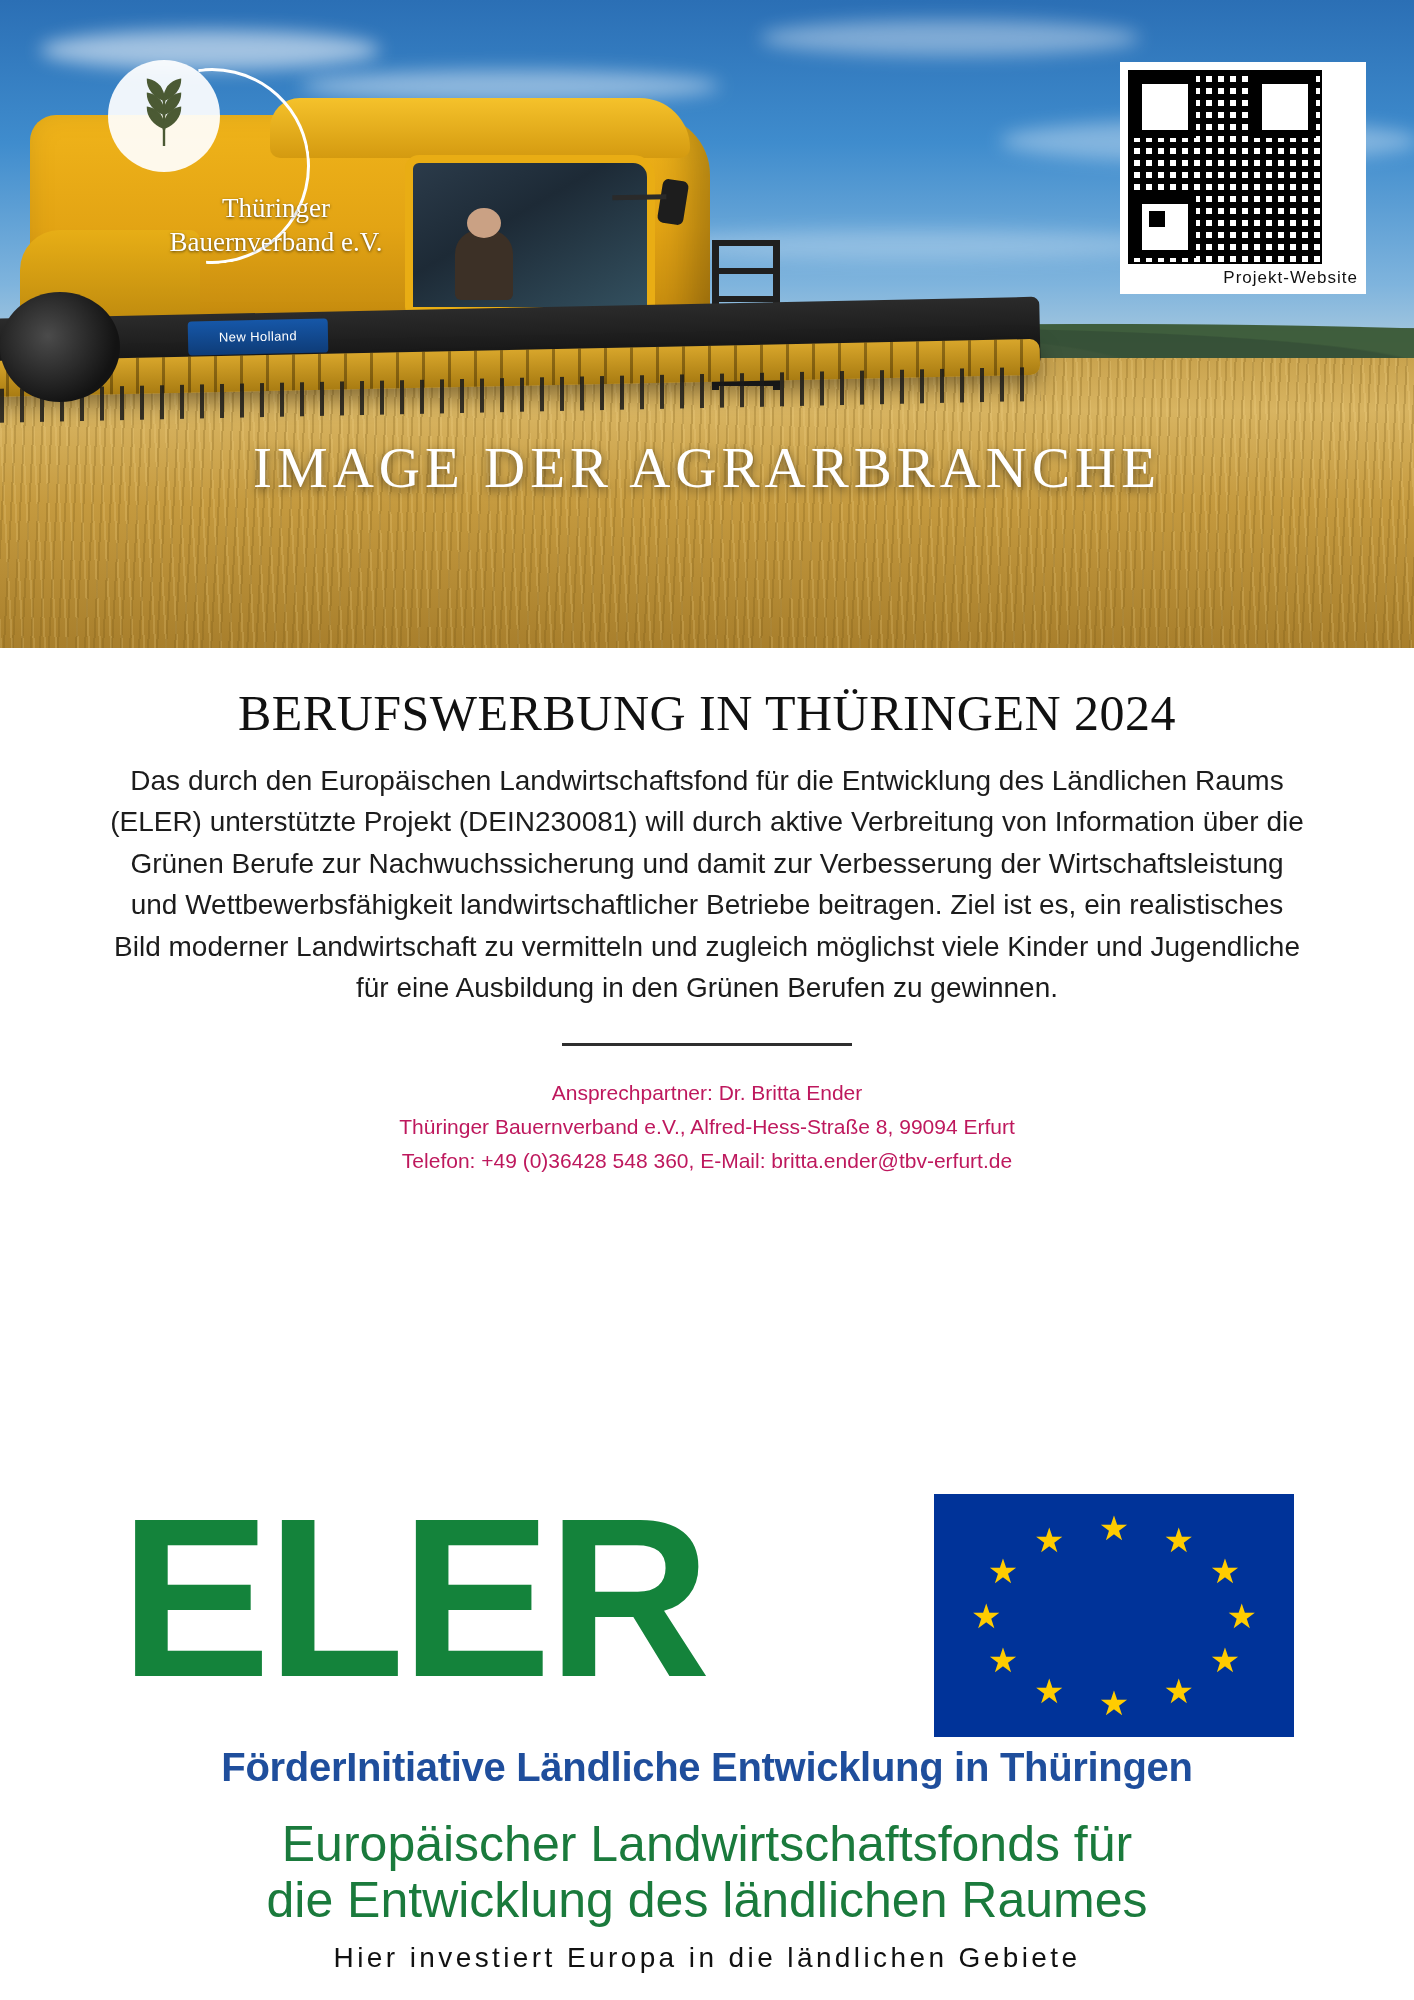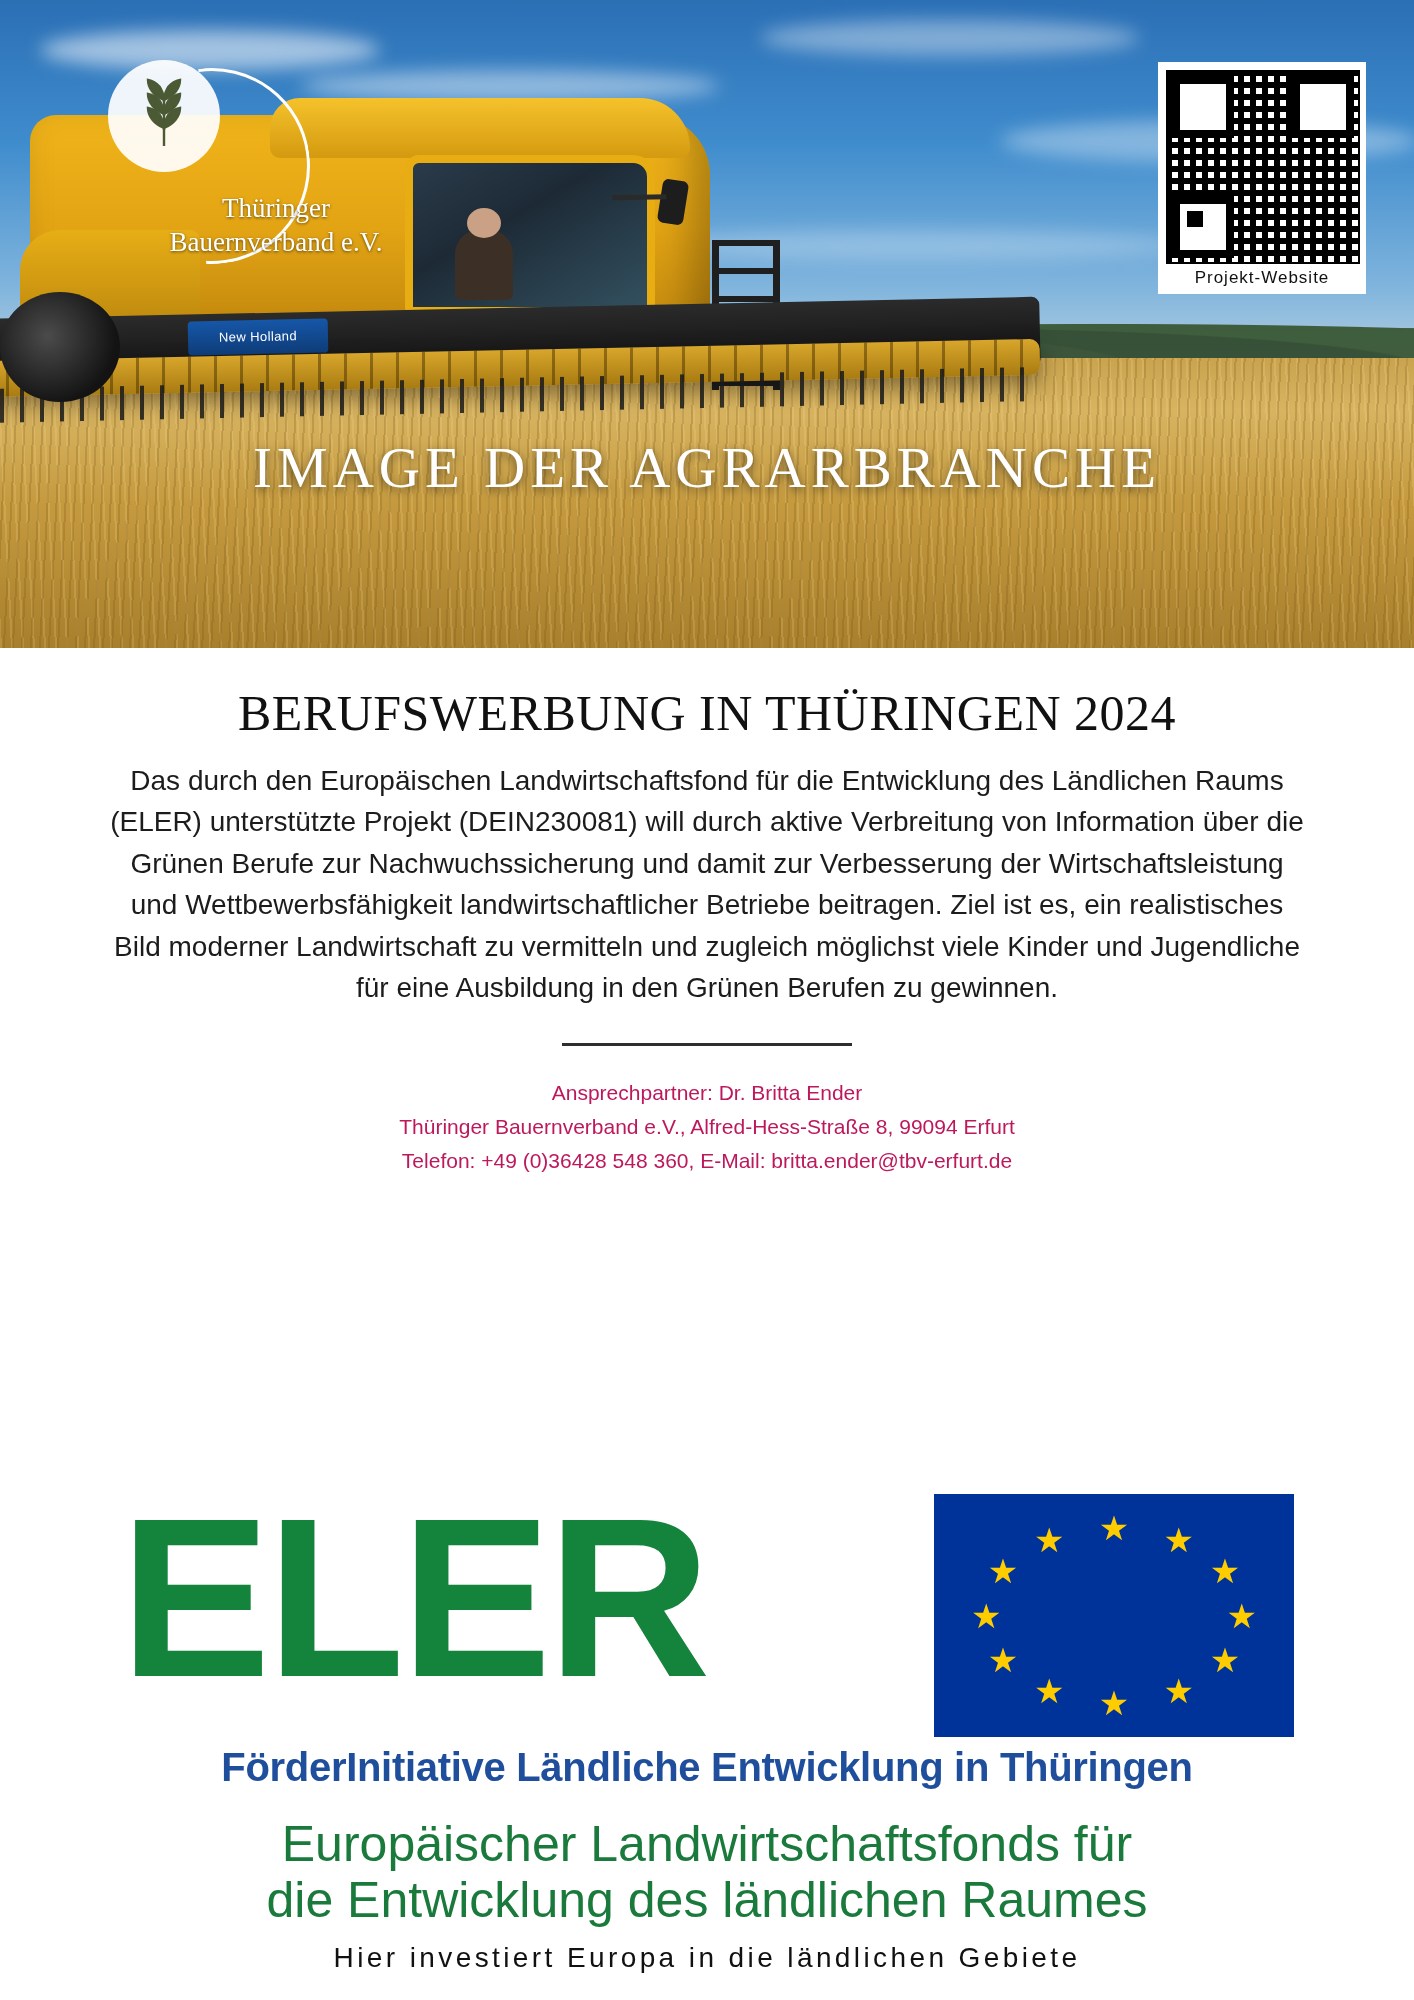--- a/index.html
+++ b/index.html
@@ -241,25 +241,25 @@
     line-height: 1.25;
     text-shadow: 0 1px 3px rgba(0,0,0,.6);
     margin-top: 24px;
   }
 
   
   .qr-block {
     position: absolute;
     right: 48px;
     top: 62px;
-    width: 208px;
+    width: 246px;
     background: #ffffff;
     padding: 8px 8px 4px 8px;
     box-sizing: border-box;
-    text-align: center;
+    text-align: right;
   }
   .qr-img {
     width: 194px;
     height: 194px;
     background-color: #ffffff;
     background-image:
       repeating-linear-gradient(to right, #000 0 6px, transparent 6px 12px),
       repeating-linear-gradient(to bottom, #000 0 6px, transparent 6px 12px);
     background-blend-mode: multiply;
     position: relative;

